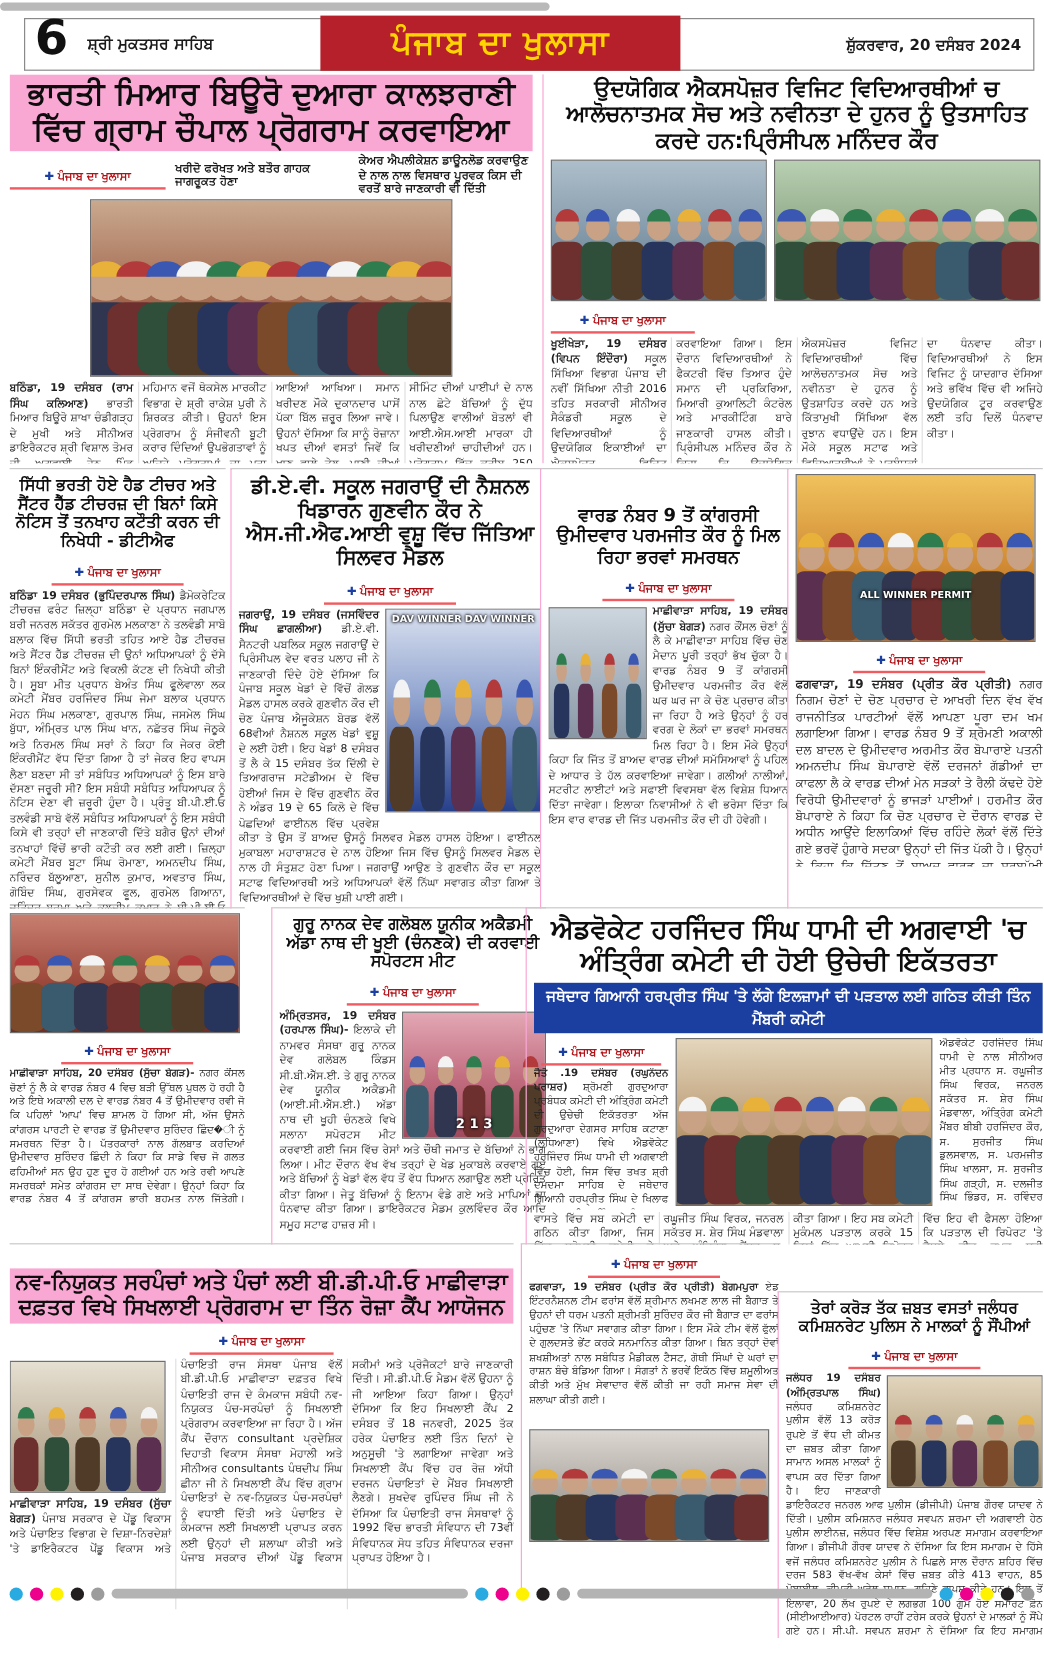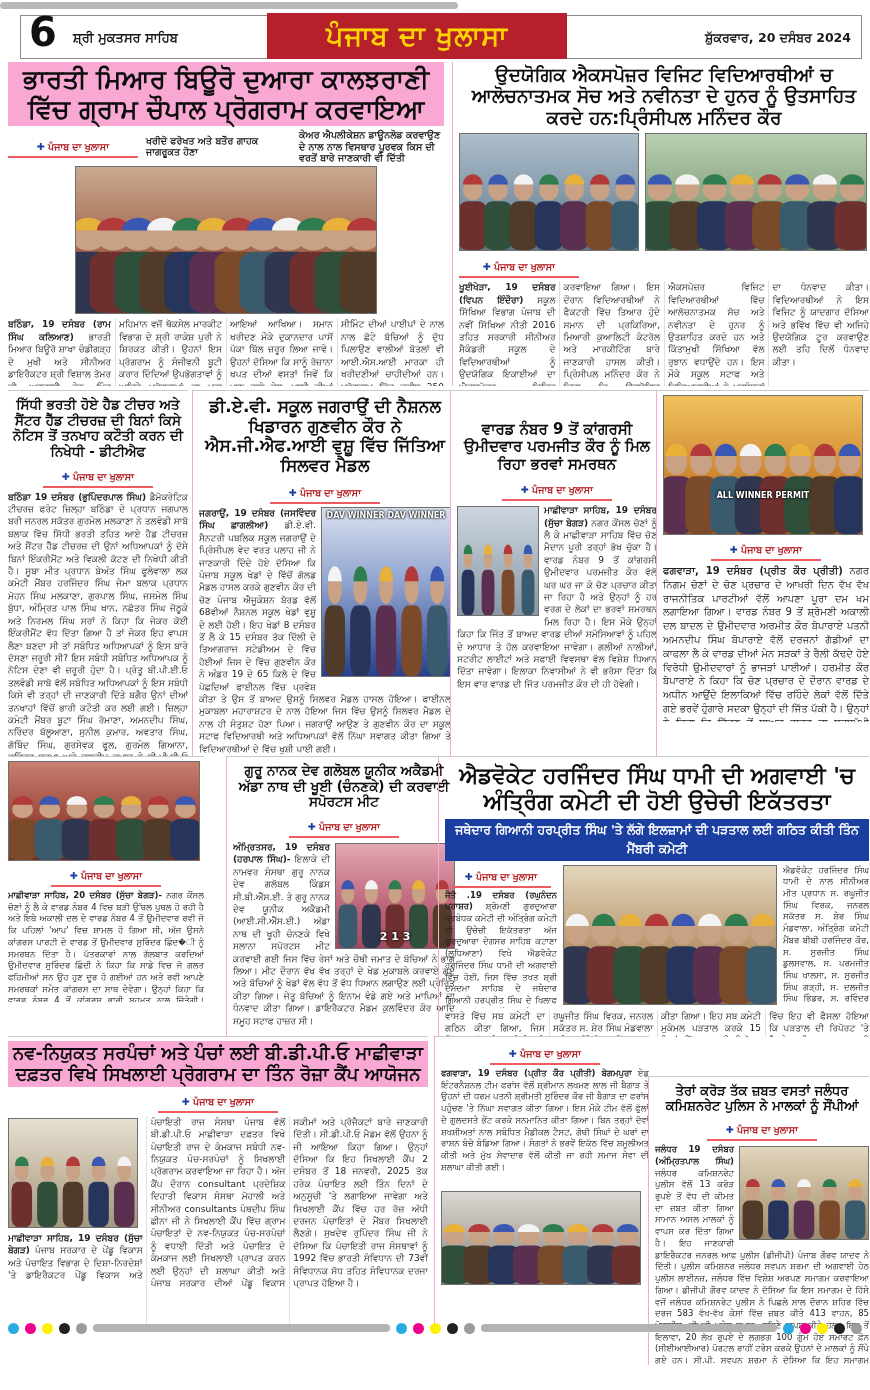--- a/index.html
+++ b/index.html
@@ -403,21 +403,21 @@
             <circle cx="93.75" cy="30" r="5.5" fill="#c9a184"></circle>
             <path d="M 88.25 27 a 5.5 5.5 0 0 1 11 0 z" fill="#e8b23a"></path>
             <rect x="85.75" y="36" width="16" height="26" rx="5" fill="#3a5a6e"></rect>
           </svg>
         </div>
       <div class="body" style="flex:1;height:138px;font-size:8.5px;">ਐਡਵੋਕੇਟ ਹਰਜਿੰਦਰ ਸਿੰਘ ਧਾਮੀ ਦੇ ਨਾਲ ਸੀਨੀਅਰ ਮੀਤ ਪ੍ਰਧਾਨ ਸ. ਰਘੂਜੀਤ ਸਿੰਘ ਵਿਰਕ, ਜਨਰਲ ਸਕੱਤਰ ਸ. ਸ਼ੇਰ ਸਿੰਘ ਮੰਡਵਾਲਾ, ਅੰਤ੍ਰਿੰਗ ਕਮੇਟੀ ਮੈਂਬਰ ਬੀਬੀ ਹਰਜਿੰਦਰ ਕੌਰ, ਸ. ਸੁਰਜੀਤ ਸਿੰਘ ਡੁਲਸਵਾਲ, ਸ. ਪਰਮਜੀਤ ਸਿੰਘ ਖਾਲਸਾ, ਸ. ਸੁਰਜੀਤ ਸਿੰਘ ਗੜ੍ਹੀ, ਸ. ਦਲਜੀਤ ਸਿੰਘ ਭਿੰਡਰ, ਸ. ਰਵਿੰਦਰ ਸਿੰਘ ਖਾਲਸਾ, ਸ. ਜਸਵੰਤ ਸਿੰਘ ਪੁੜੈਣ, ਸ. ਪ੍ਰਤਾਪ ਸਿੰਘ, ਸੁਖਵਿੰਦਰ ਸਿੰਘ, ਭਾਈ ਰਾਮ ਸਿੰਘ, ਇੰਦਰਜੀਤ ਸਿੰਘ ਆਦਿ ਹਾਜ਼ਰ ਸਨ।</div>
     </div>
     <div class="body c4" style="height:62px;margin-top:3px;">ਵਾਸਤੇ ਵਿੱਚ ਸਬ ਕਮੇਟੀ ਦਾ ਗਠਿਨ ਕੀਤਾ ਗਿਆ, ਜਿਸ ਵਿੱਚ ਸ਼੍ਰੋਮਣੀ ਕਮੇਟੀ ਦੇ ਸੀਨੀਅਰ ਮੀਤ ਪ੍ਰਧਾਨ ਸ. ਰਘੂਜੀਤ ਸਿੰਘ ਵਿਰਕ, ਜਨਰਲ ਸਕੱਤਰ ਸ. ਸ਼ੇਰ ਸਿੰਘ ਮੰਡਵਾਲਾ ਅਤੇ ਅੰਤ੍ਰਿੰਗ ਮੈਂਬਰ ਸ. ਦਲਜੀਤ ਸਿੰਘ ਭਿੰਡਰ ਨੂੰ ਸ਼ਾਮਲ ਕੀਤਾ ਗਿਆ। ਇਹ ਸਬ ਕਮੇਟੀ ਮੁਕੰਮਲ ਪੜਤਾਲ ਕਰਕੇ 15 ਦਿਨਾਂ ਵਿੱਚ ਆਪਣੀ ਰਿਪੋਰਟ ਪੇਸ਼ ਕਰੇਗੀ। ਅੰਤ੍ਰਿੰਗ ਕਮੇਟੀ ਵਿੱਚ ਇਹ ਵੀ ਫੈਸਲਾ ਹੋਇਆ ਕਿ ਪੜਤਾਲ ਦੀ ਰਿਪੋਰਟ 'ਤੇ ਫੈਸਲੇ ਤੀਕ ਤਖਤ ਸ਼੍ਰੀ ਦਮਦਮਾ ਸਾਹਿਬ ਦੇ ਮੁੱਖ ਗ੍ਰੰਥੀ ਗਰਜਾ ਸਿੰਘ ਸਾਹਿਬ ਦੇ ਅਧਿਕਾਰ ਖੇਤਰ ਵਾਲੀਆਂ ਸੇਵਾਵਾਂ ਨਿਭਾਉਣਗੇ। ਇਕੱਤਰਤਾ ਦੌਰਾਨ ਸ਼੍ਰੋਮਣੀ ਕਮੇਟੀ ਪ੍ਰਧਾਨ ਐਡਵੋਕੇਟ ਹਰਜਿੰਦਰ ਸਿੰਘ ਧਾਮੀ ਅਤੇ ਹੋਰ ਅਹੁਦੇਦਾਰ ਹਾਜ਼ਰ ਸਨ।</div>
   </section>
 
-  <section class="article bt" style="left:8px;top:1036px;width:420px;height:284px;padding-top:4px;">
+  <section class="article bt" style="left:8px;top:1036px;width:420px;height:284px;padding-top:20px;">
     <h1 class="hl cream" style="font-size:18px;">ਨਵ-ਨਿਯੁਕਤ ਸਰਪੰਚਾਂ ਅਤੇ ਪੰਚਾਂ ਲਈ ਬੀ.ਡੀ.ਪੀ.ਓ ਮਾਛੀਵਾੜਾ ਦਫ਼ਤਰ ਵਿਖੇ ਸਿਖਲਾਈ ਪ੍ਰੋਗਰਾਮ ਦਾ ਤਿੰਨ ਰੋਜ਼ਾ ਕੈਂਪ ਆਯੋਜਨ</h1>
     <div class="tagwrap" style="width:120px;margin:0 auto 3px auto;">
       <span class="tag"><span class="plus">✚</span><span>ਪੰਜਾਬ ਦਾ ਖੁਲਾਸਾ</span></span>
     </div>
     <div class="body c3" style="height:212px;">
       <div class="photo p-roo" style="width:128px;height:108px;margin:2px 0 4px 0;">
           <svg viewBox="0 0 100 62" preserveAspectRatio="none">
             <circle cx="10" cy="30" r="5.5" fill="#c9a184"></circle>
             <path d="M 4.5 27 a 5.5 5.5 0 0 1 11 0 z" fill="#2f7d4f"></path>
             <rect x="2" y="36" width="16" height="26" rx="5" fill="#6e2f2f"></rect>

